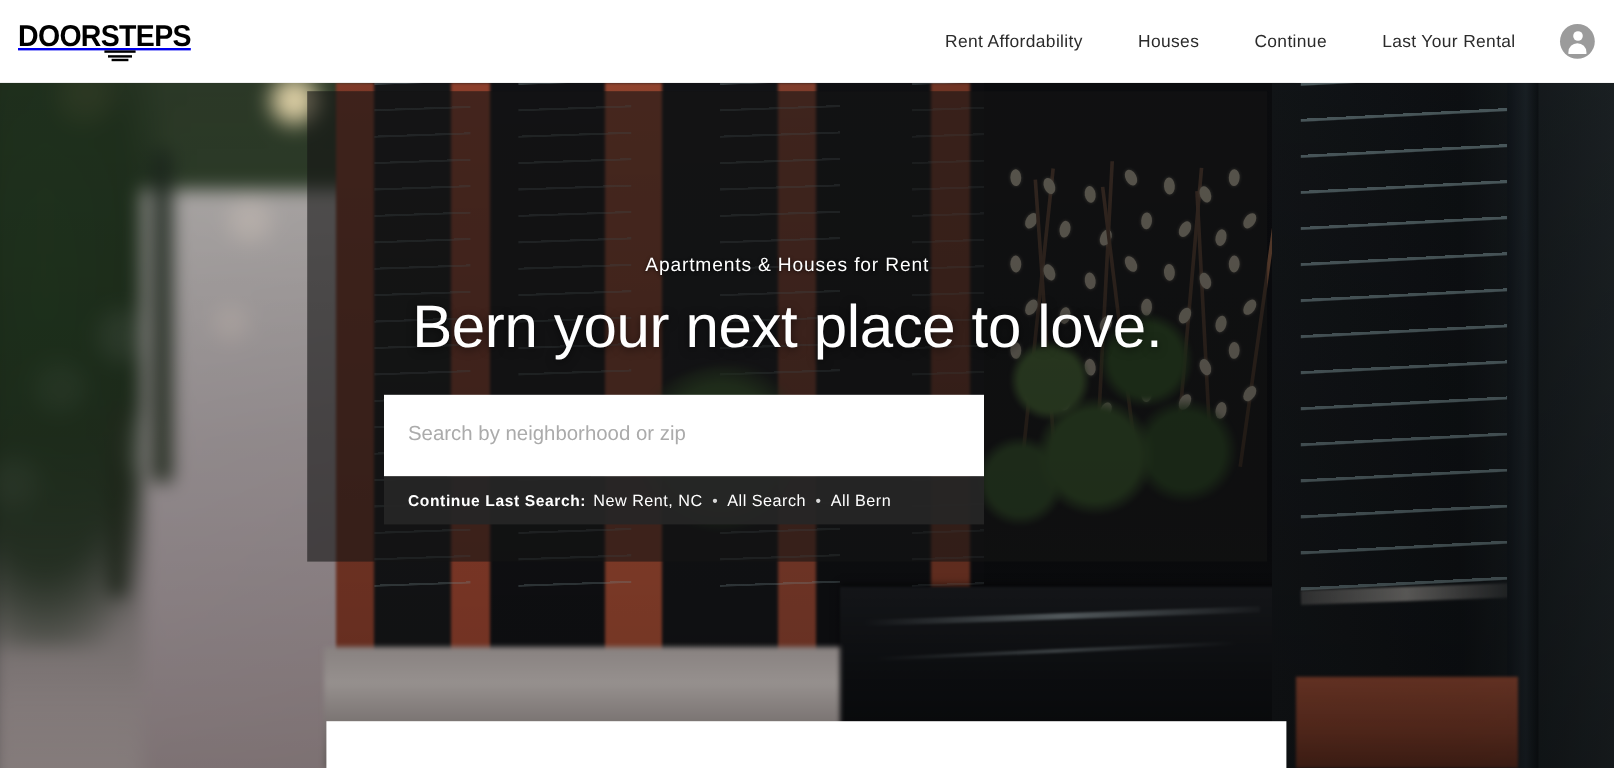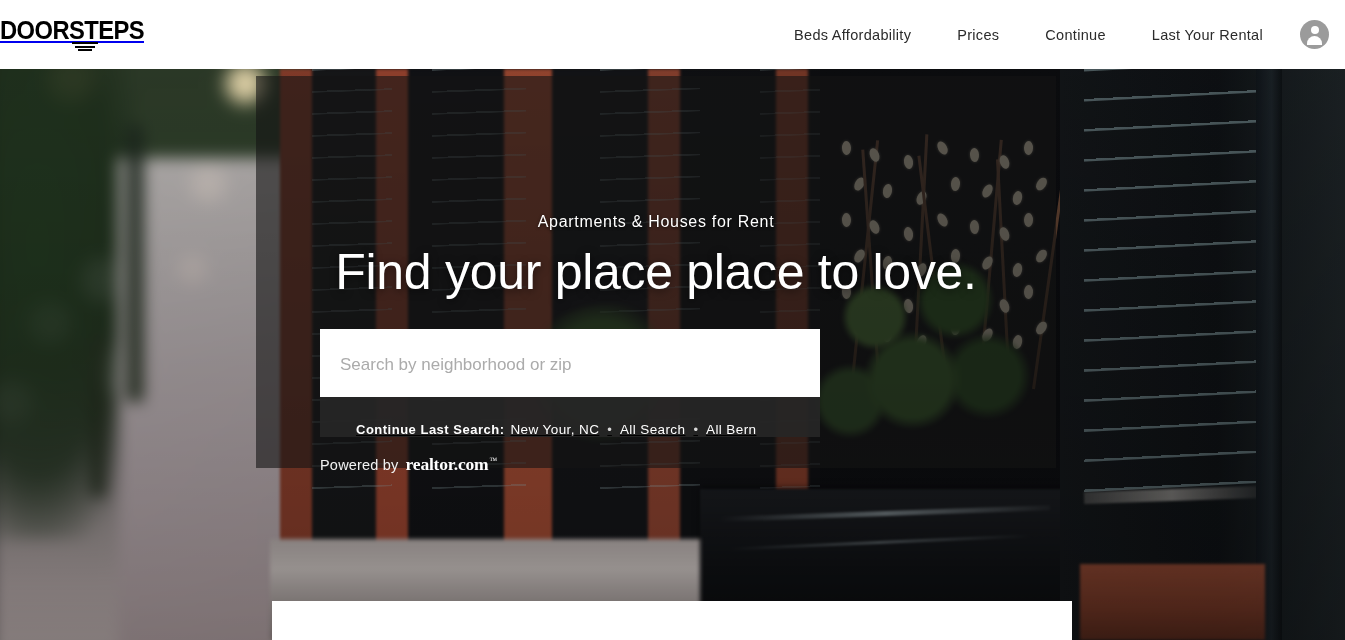--- a/index.html
+++ b/index.html
@@ -26,21 +26,21 @@
     width: 1345px;
     height: 69px;
     background: #ffffff;
     display: flex;
     align-items: center;
     z-index: 40;
   }
 
   .logo {
     position: absolute;
-    left: 0;
+    left: 15px;
     top: 16px;
     display: block;
     cursor: pointer;
   }
   .logo-text {
     font-family: "Liberation Sans", sans-serif;
     font-weight: bold;
     font-size: 25px;
     letter-spacing: -0.6px;
     color: #000000;
@@ -391,21 +391,21 @@
     z-index: 22;
   }
   .search-input {
     flex: 0 0 500px;
     height: 68px;
     background: #ffffff;
     border: none;
     outline: none;
     padding: 0 20px;
     font-family: "Liberation Sans", sans-serif;
-    font-size: 21px;
+    font-size: 12px;
     color: #3c3c3c;
   }
   .search-input::placeholder {
     color: #ababab;
     font-size: 17px;
   }
   .search-btn {
     flex: 0 0 175px;
     height: 68px;
     background: #07836a;
@@ -424,25 +424,24 @@
 
   
   .last-search {
     position: absolute;
     left: 64px;
     top: 321px;
     width: 500px;
     height: 40px;
     background: rgba(38,38,38,0.92);
     display: flex;
-    align-items: flex-end;
-    padding-left: 36px;
+    align-items: center;
+    padding-left: 20px;
     z-index: 22;
     cursor: pointer;
-    text-decoration: underline;
   }
   .last-search .lbl {
     font-size: 13px;
     color: #ffffff;
     letter-spacing: 0.5px;
     font-weight: bold;
     margin-right: 6px;
     white-space: nowrap;
   }
   .last-search .val {
@@ -585,57 +584,52 @@
       <div class="brick"></div>
     </div>
 
     <div class="hero-dim"></div>
   </div>
 
   <div class="overlay">
 
     <div class="eyebrow">Apartments &amp; Houses for Rent</div>
 
-    <h1 class="headline">Find your place place to love.</h1>
+    <h1 class="headline">Bern your next place to love.</h1>
 
     <div class="search-row">
       <input class="search-input" type="text" placeholder="Search by neighborhood or zip" style="">
     </div>
 
     <div class="last-search">
       <span class="lbl">Continue Last Search:</span>
-      <span class="val">New Your, NC</span>
+      <span class="val">New Rent, NC</span>
       <span class="sep">•</span>
       <span class="val">All Search</span>
       <span class="sep">•</span>
       <span class="val">All Bern</span>
     </div>
 
-    <div class="powered">
-      <span class="pre">Powered by</span>
-      <span class="brand">realtor.com</span>
-      <span class="tm">™</span>
-    </div>
   </div>
 
   <div class="bottom-card"></div>
 
   <div class="header">
     <a class="logo" href="#">
       <span class="logo-text">DOORSTEPS</span>
       <span class="logo-steps">
         <i></i>
           <i></i>
           <i></i>
       </span>
     </a>
 
     <nav class="nav">
-      <a href="#">Beds Affordability</a>
-      <a href="#">Prices</a>
+      <a href="#">Rent Affordability</a>
+      <a href="#">Houses</a>
       <a href="#">Continue</a>
       <a href="#">Last Your Rental</a>
     </nav>
 
     <div class="avatar">
       <span class="head"></span>
       <span class="body"></span>
     </div>
   </div>
 

